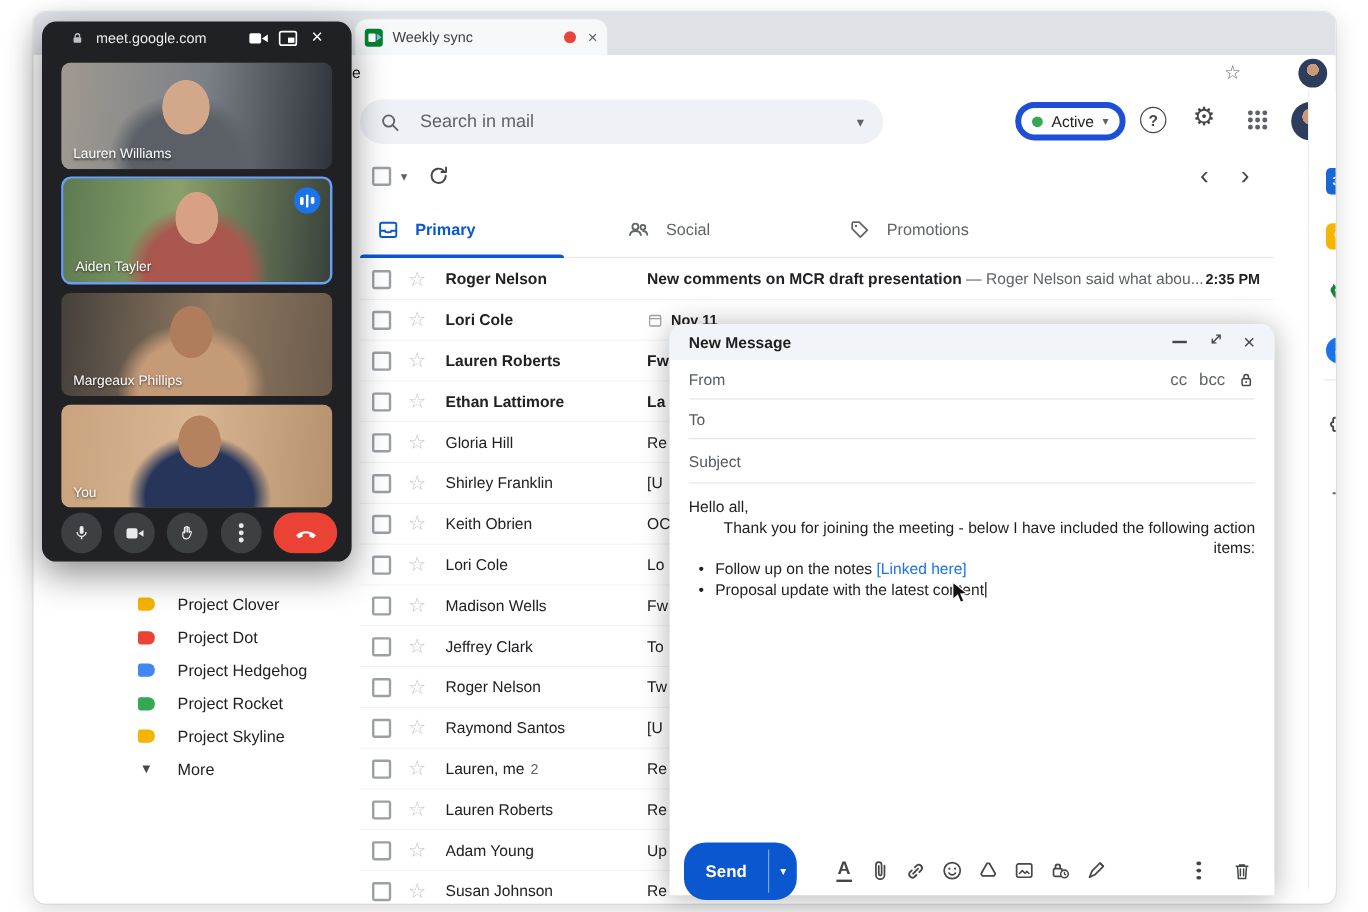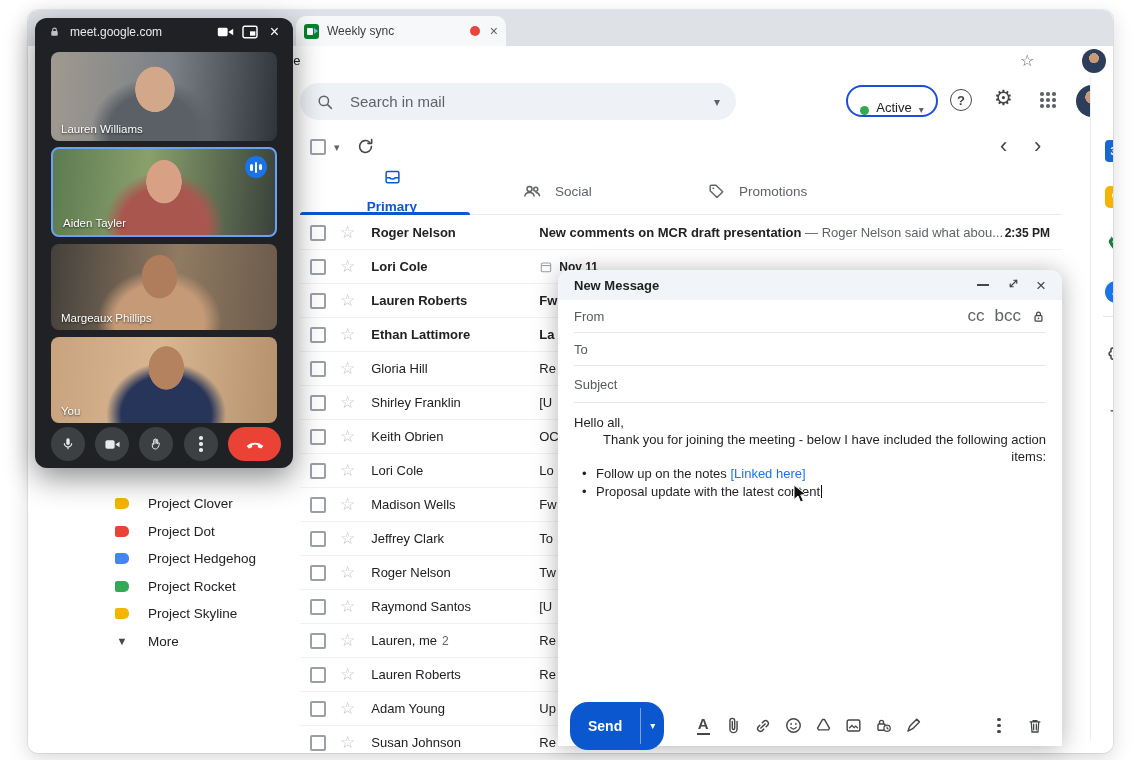--- a/index.html
+++ b/index.html
@@ -30,22 +30,22 @@
   .kdots::before, .kdots::after { content:""; position:absolute; left:0; }
   .kdots::before { top:6px; } .kdots::after { top:12px; }
 
   
   .gmail { position:absolute; left:0; top:66px; right:0; bottom:0; background:#fff; }
   .search-pill { position:absolute; left:272px; top:7px; width:436px; height:37px; background:#eef1f6; border-radius:19px;
                  display:flex; align-items:center; padding:0 16px; }
   .search-pill svg { flex:0 0 auto; }
   .search-ph { font-size:15px; color:#5f6368; margin-left:16px; flex:1; }
   .sp-caret { color:#5f6368; font-size:12px; }
-  .active-pill { position:absolute; left:818px; top:9px; width:92px; height:32px; border:2px solid #1d4ed8; border-radius:16px;
-                 background:#fff; display:flex; align-items:flex-end; justify-content:center; gap:7px; }
+  .active-pill { position:absolute; left:818px; top:9px; width:92px; height:32px; border:5px solid #1d4ed8; border-radius:16px;
+                 background:#fff; display:flex; align-items:center; justify-content:center; gap:7px; }
   .adot { width:9px; height:9px; border-radius:50%; background:#34a853; }
   .active-label { font-size:13px; color:#202124; }
   .a-caret { font-size:10px; color:#5f6368; }
   .help-ic { position:absolute; left:922px; top:13px; width:22px; height:22px; border:1.8px solid #444746; border-radius:50%;
              color:#444746; font-size:13px; font-weight:bold; display:flex; align-items:center; justify-content:center; }
   .gear-ic { position:absolute; left:966px; top:11px; font-size:21px; color:#444746; line-height:1; }
   .grid-ic { position:absolute; left:1012px; top:16px; width:16px; height:16px; }
   .grid-ic i { position:absolute; width:3.5px; height:3.5px; border-radius:50%; background:#5f6368; }
   .g-avatar { position:absolute; left:1048px; top:9px; width:32px; height:32px; border-radius:50%;
               background:radial-gradient(12px 12px at 50% 38%, #c99a78 55%, #2c3e5c 57%); }
@@ -55,21 +55,21 @@
   .lb-cb { position:absolute; left:10px; top:9px; }
   .lb-caret { position:absolute; left:34px; top:11px; font-size:11px; color:#5f6368; }
   .lb-refresh { position:absolute; left:56px; top:7px; }
   .pag-prev { position:absolute; left:700px; top:3px; font-size:22px; color:#444746; }
   .pag-next { position:absolute; left:734px; top:3px; font-size:22px; color:#444746; }
 
   .mailtabs { position:absolute; left:272px; top:92px; width:762px; height:47px; border-bottom:1px solid #e8eaed; }
   .mtab { position:absolute; top:0; height:46px; display:flex; align-items:center; gap:13px; padding-left:14px; font-size:13.5px; color:#5f6368; }
   .mtab.active { color:#0b57d0; font-weight:600; }
   .mtab .underline { position:absolute; left:0; right:0; bottom:-1px; height:3px; background:#0b57d0; border-radius:3px 3px 0 0; }
-  .mtab1 { left:0; width:170px;flex-direction:column; } .mtab2 { left:208px; width:160px; } .mtab3 { left:393px; width:170px; }
+  .mtab1 { left:0; width:170px; } .mtab2 { left:208px; width:160px; } .mtab3 { left:393px; width:170px; }
 
   .mail-list { position:absolute; left:272px; top:140px; width:762px; bottom:0; overflow:hidden; }
   .mrow { position:relative; height:34px; border-bottom:1px solid #f0f2f4; display:flex; align-items:center; background:#fff; }
   .mrow .cb { margin-left:10px; flex:0 0 auto; }
   .rstar { font-size:17px; color:#c0c5cb; margin-left:14px; flex:0 0 auto; line-height:1; }
   .sender { font-size:13px; color:#202124; margin-left:16px; width:168px; flex:0 0 auto; white-space:nowrap; overflow:hidden; }
   .mrow.unread .sender { font-weight:700; }
   .cnt { font-size:12px; color:#5f6368; font-weight:400; margin-left:5px; }
   .sline { flex:1; font-size:13px; color:#202124; white-space:nowrap; overflow:hidden; }
   .sline .subj { font-weight:400; }
@@ -104,21 +104,21 @@
              box-shadow:0 2px 24px rgba(0,0,0,.3); z-index:20; }
   .c-head { position:absolute; left:0; top:0; right:0; height:30px; background:#f1f4f9; border-radius:12px 12px 0 0;
             display:flex; align-items:center; padding:4px 16px; }
   .c-title { font-size:13px; font-weight:600; color:#1f1f1f; flex:1; }
   .c-min { width:12px; height:2px; background:#444746; margin-right:18px; }
   .c-exp { margin-right:16px; }
   .c-close { font-size:17px; color:#444746; line-height:1; }
   .c-row { position:absolute; left:16px; right:16px; border-bottom:1px solid #e4e6e8; display:flex; align-items:center; }
   .c-from { top:30px; height:33px; } .c-to { top:63px; height:33px; } .c-subj { top:96px; height:37px; }
   .c-label { font-size:13px; color:#555a5f; flex:1; }
-  .ccbcc { font-size:17px; color:#5f6368; margin-right:10px; }
+  .ccbcc { font-size:14px; color:#5f6368; margin-right:10px; }
   .c-body { position:absolute; left:16px; right:16px; top:144px; font-size:13px; color:#1f1f1f; line-height:17px; }
   .c-body p { margin:0; }
   .greet { margin-bottom:17px; }
   .para { margin-bottom:4px;text-align:right; }
   .c-body ul { list-style:none; }
   .c-body li { padding-left:22px; position:relative; line-height:17.5px; }
   .c-body li::before { content:"•"; position:absolute; left:8px; color:#1f1f1f; }
   .blink { color:#1a73e8; }
   .tcaret { display:inline-block; width:1.3px; height:13px; background:#111; vertical-align:-2px; margin-left:1px; }
   .c-foot { position:absolute; left:0; right:0; top:435px; height:41px; display:flex; align-items:center; padding:0 12px; gap:0; }
@@ -132,21 +132,21 @@
   .c-spacer { flex:1; }
   .f-kebab { margin-right:6px; }
   .kdots2, .kdots2::before, .kdots2::after { width:3.5px; height:3.5px; background:#444746; border-radius:50%; }
   .kdots2 { position:relative; }
   .kdots2::before, .kdots2::after { content:""; position:absolute; left:0; }
   .kdots2::before { top:-6px; } .kdots2::after { top:6px; }
 
   
   .pip { position:absolute; left:35px; top:18px; width:258px; height:450px; background:#202124; border-radius:12px;
          box-shadow:0 10px 30px rgba(0,0,0,.45); z-index:30; }
-  .p-head { position:absolute; left:0; top:0; right:0; height:28px; display:flex; align-items:center; padding:0 14px; gap:8px; }
+  .p-head { position:absolute; left:0; top:0; right:0; height:28px; display:flex; align-items:center; padding:0 24px; gap:8px; }
   .p-url { font-size:12px; color:#e8eaed; flex:1; margin-left:2px; }
   .p-head .hic { flex:0 0 auto; display:flex; align-items:center; }
   .p-close { color:#fff; font-size:16px; line-height:1; margin-left:4px; }
   .tile { position:absolute; left:16px; width:226px; border-radius:8px; overflow:hidden; }
   .tile .pname { position:absolute; left:10px; bottom:6px; font-size:11.5px; color:#fff; text-shadow:0 1px 2px rgba(0,0,0,.7);text-align:center; }
   .t1 { top:34px; height:89px;
         background:radial-gradient(20px 23px at 46% 42%, #d3a88a 97%, rgba(0,0,0,0)), radial-gradient(62px 52px at 45% 88%, #5a6066 70%, rgba(0,0,0,0)),
                    linear-gradient(95deg,#a09a90, #7b8087 52%, #2f343a); }
   .t2 { top:129px; height:90px; border:2px solid #6ba1f5;
         background:radial-gradient(18px 22px at 50% 38%, #d8a186 97%, rgba(0,0,0,0)), radial-gradient(60px 55px at 50% 90%, #a9574e 72%, rgba(0,0,0,0)),

